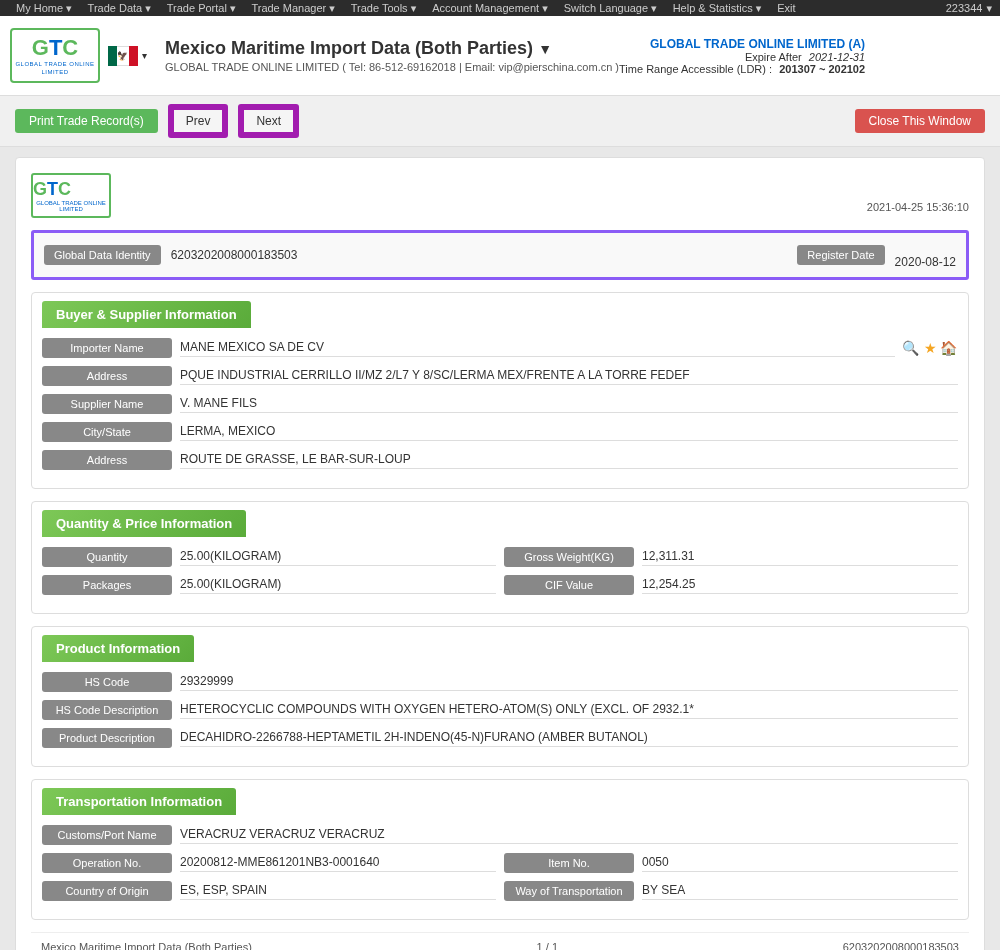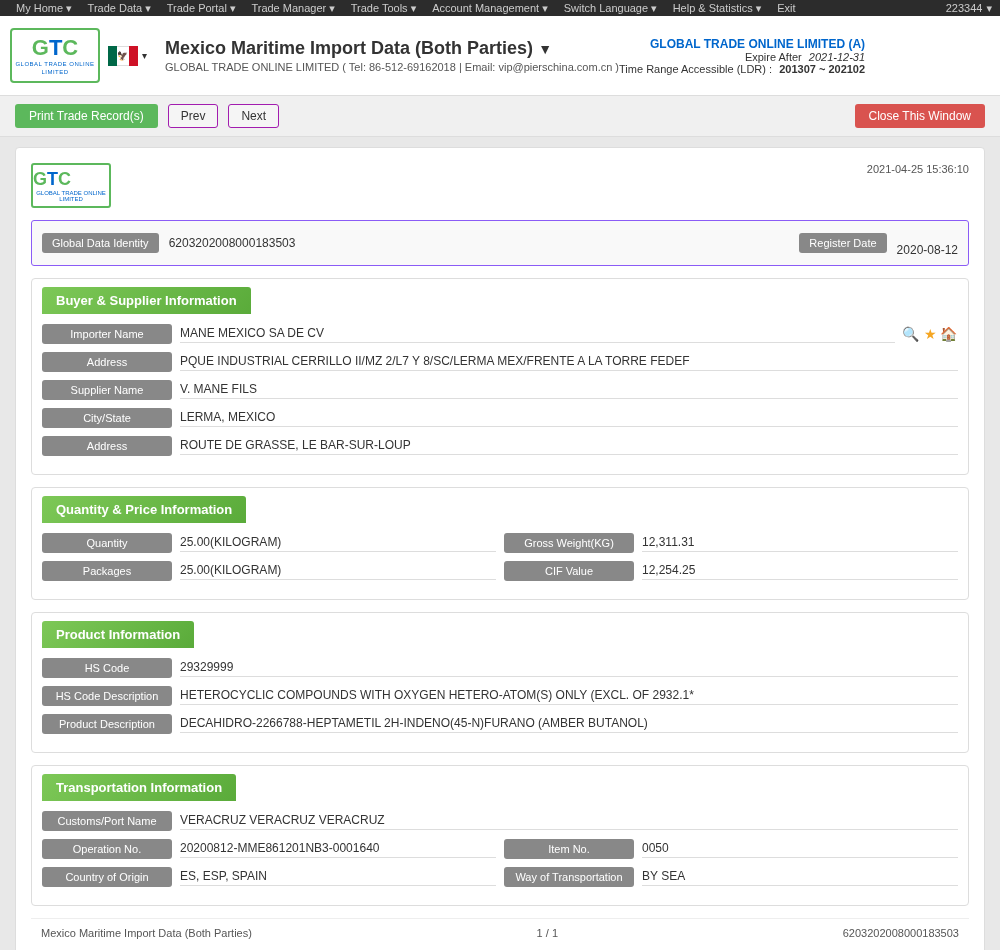--- a/index.html
+++ b/index.html
@@ -116,21 +116,21 @@
       color: #fff;
       border: none;
       padding: 5px 14px;
       border-radius: 3px;
       cursor: pointer;
       font-size: 12px;
     }
     .btn-nav {
       background: #f5f5f5;
       color: #333;
-      border: 1px solid #a21caf;
+      border: 6px solid #a21caf;
       padding: 4px 12px;
       border-radius: 3px;
       cursor: pointer;
       font-size: 12px;
     }
     .btn-close {
       background: #d9534f;
       color: #fff;
       border: none;
       padding: 5px 14px;
@@ -168,30 +168,30 @@
       width: 80px;
       height: 45px;
       border: 2px solid #5cb85c;
       border-radius: 3px;
       display: flex;
       align-items: center;
       justify-content: center;
       position: relative;
     }
     .rec-logo-text { font-size: 18px; font-weight: bold; }
-    .record-timestamp { font-size: 11px; color: #555; }
+    .record-timestamp { font-size: 11px; color: #555; margin-top: 28px; }
 
     
     .identity-row {
       display: flex;
       align-items: center;
       gap: 10px;
       margin-bottom: 12px;
       background: #f9f9f9;
-      border: 1px solid #8b5cf6;
+      border: 3px solid #8b5cf6;
       border-radius: 3px;
       padding: 8px 10px;
     }
     .id-label {
       background: #888;
       color: #fff;
       padding: 4px 10px;
       border-radius: 3px;
       font-size: 11px;
       white-space: nowrap;

